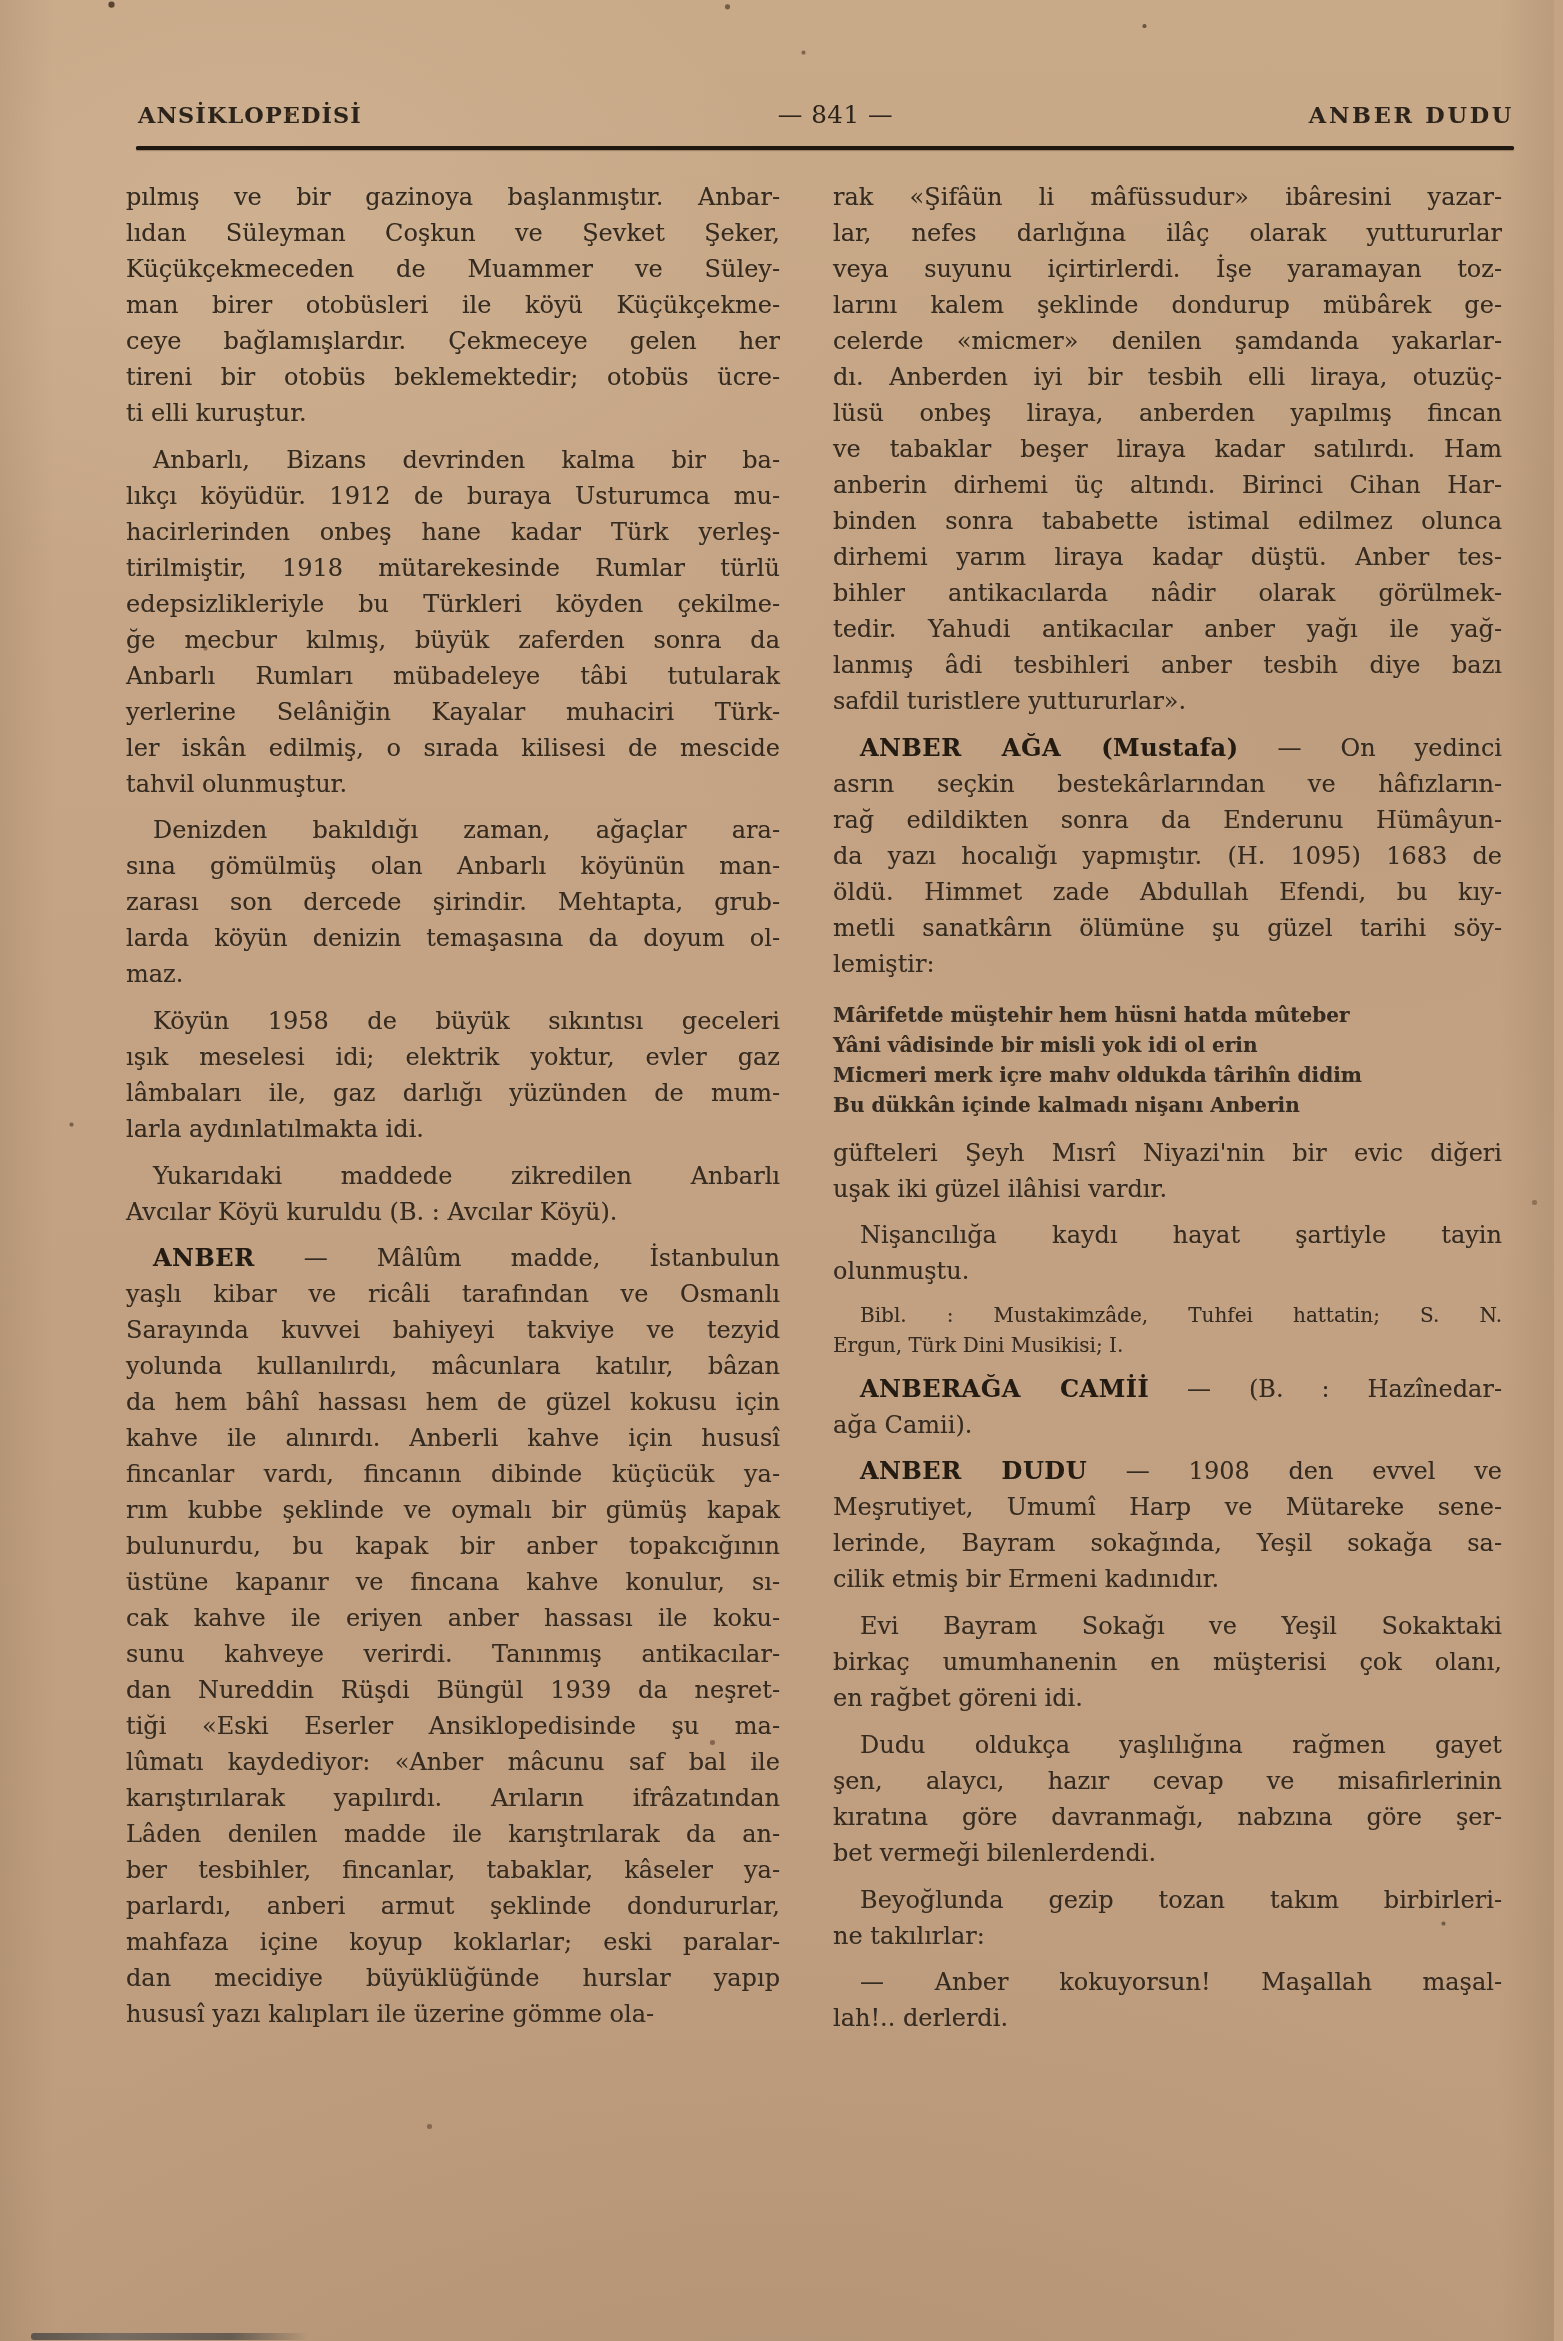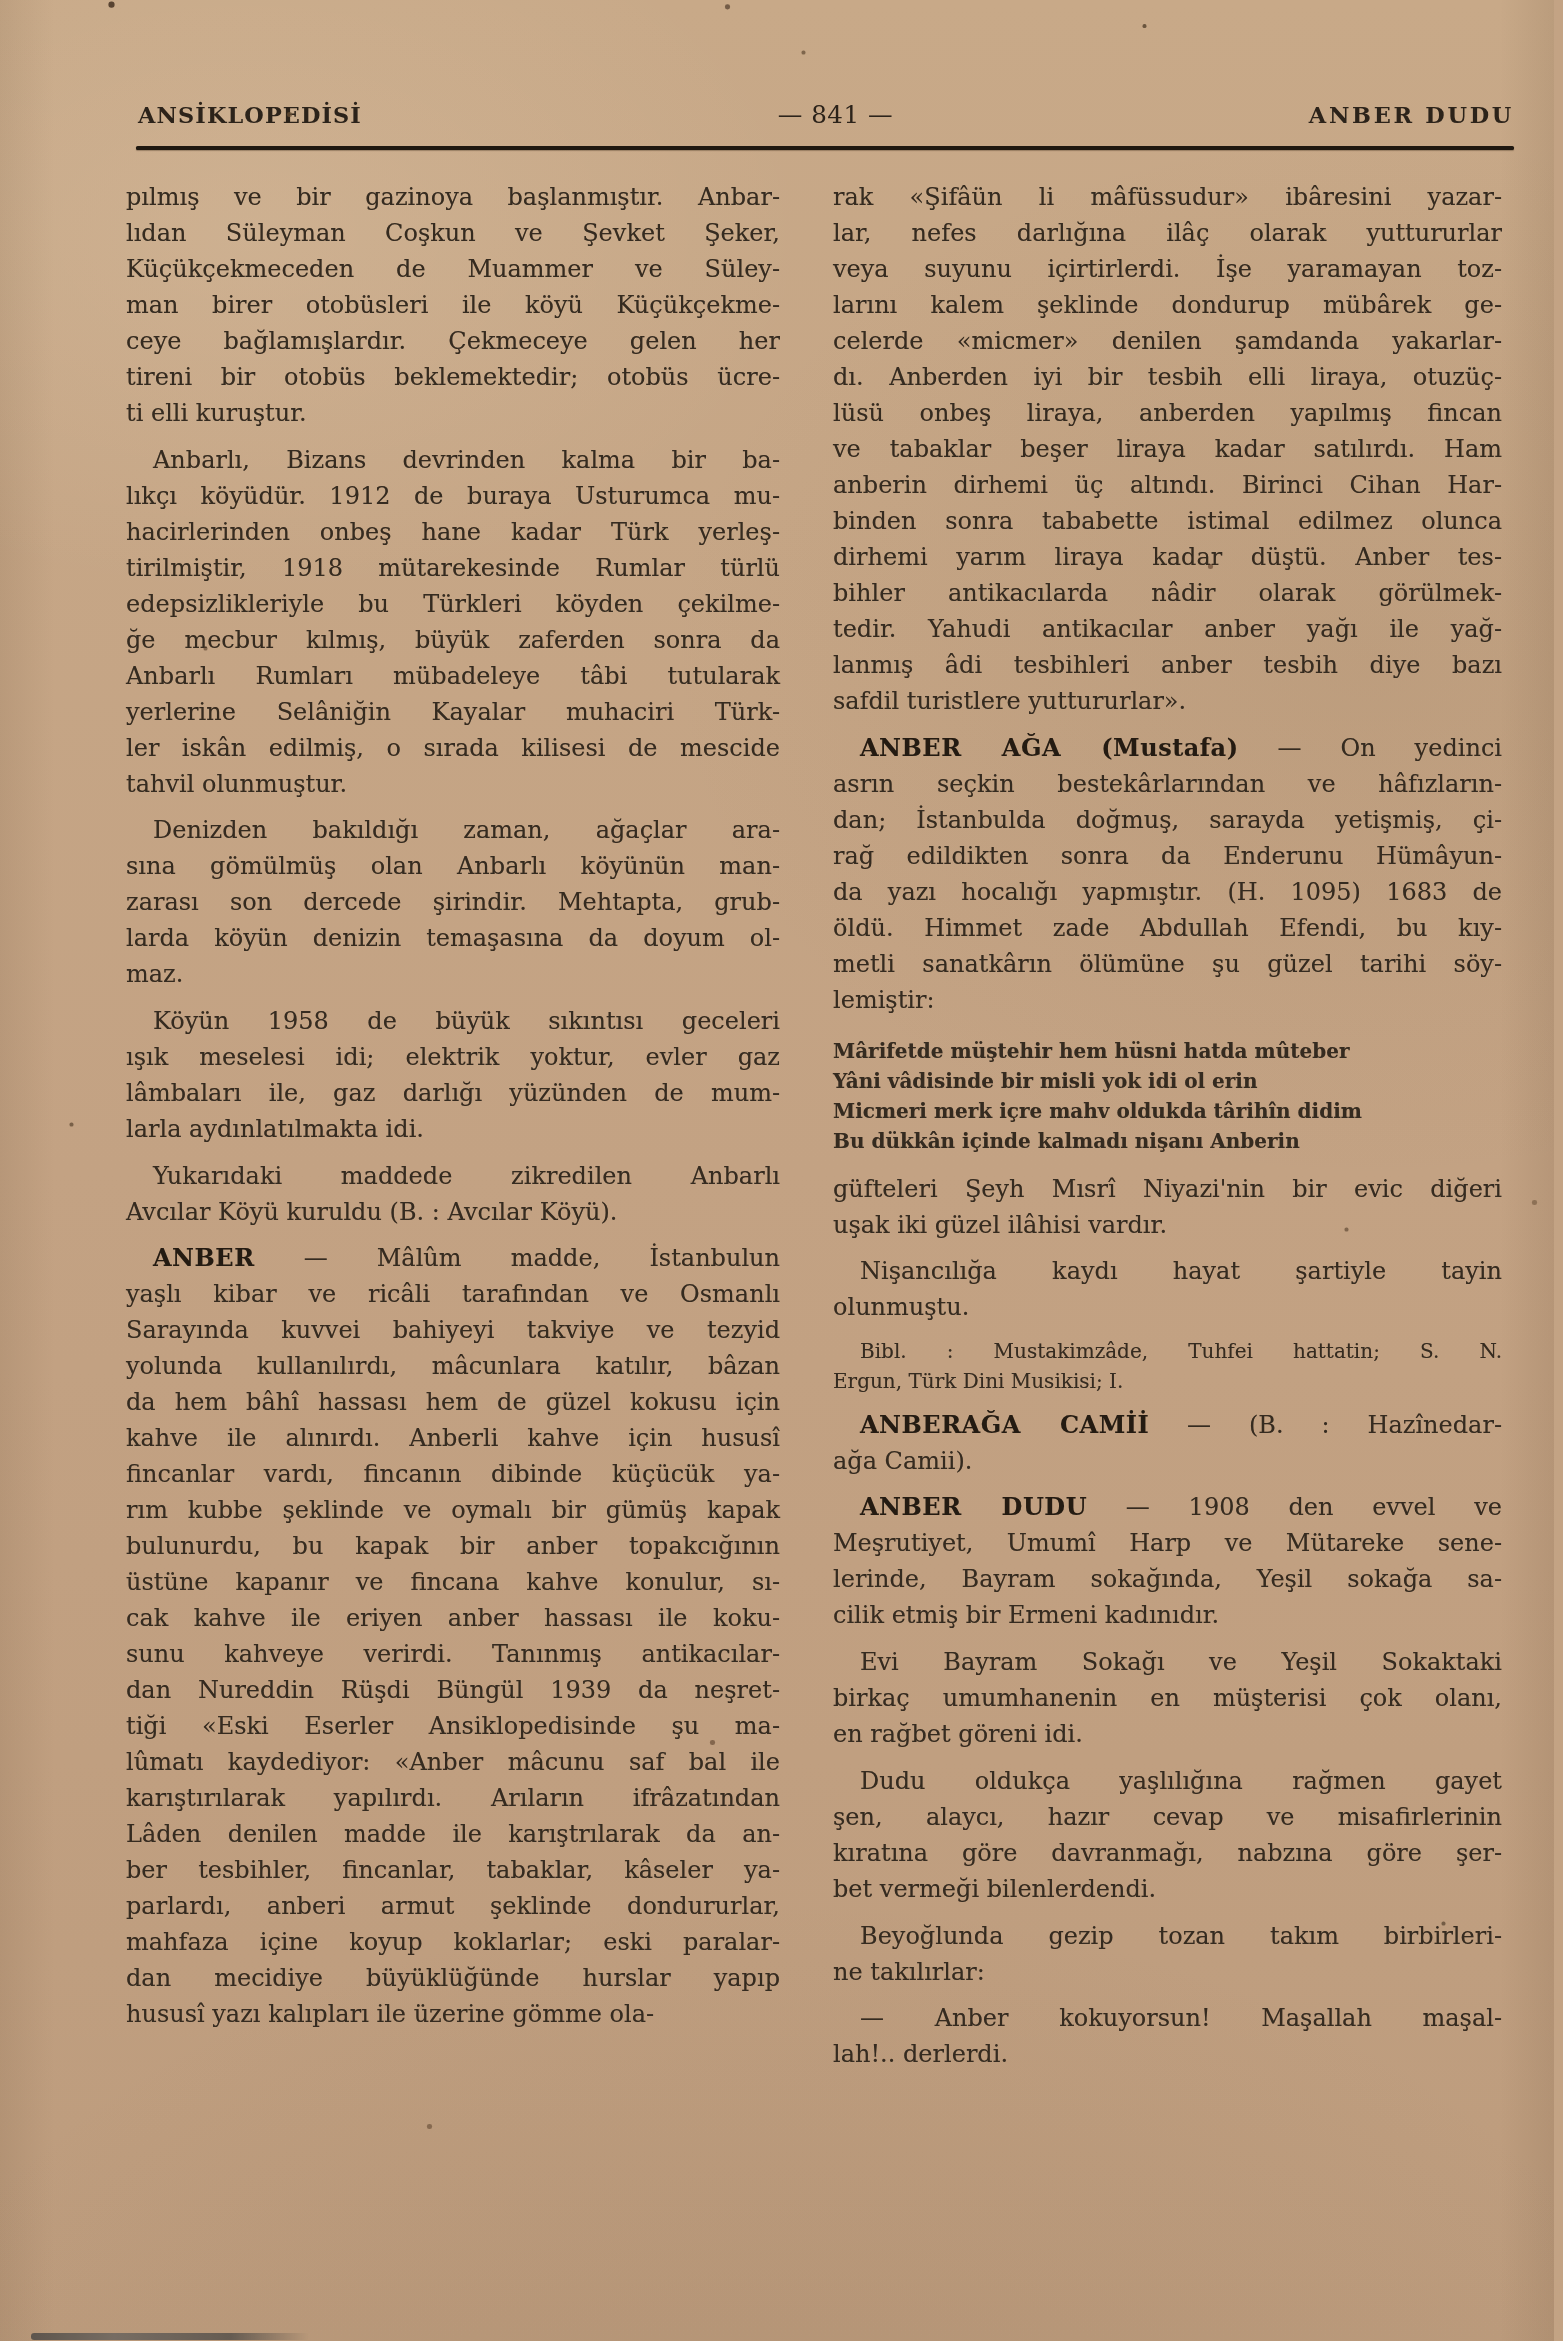--- a/index.html
+++ b/index.html
@@ -177,21 +177,20 @@
           <div class="tline">binden sonra tababette istimal edilmez olunca</div>
           <div class="tline">dirhemi yarım liraya kadar düştü. Anber tes-</div>
           <div class="tline">bihler antikacılarda nâdir olarak görülmek-</div>
           <div class="tline">tedir. Yahudi antikacılar anber yağı ile yağ-</div>
           <div class="tline">lanmış âdi tesbihleri anber tesbih diye bazı</div>
           <div class="tline last">safdil turistlere yuttururlar».</div>
         </div>
         <div class="para body indent">
           <div class="tline"><b class="lead">ANBER AĞA (Mustafa)</b> — On yedinci</div>
           <div class="tline">asrın seçkin bestekârlarından ve hâfızların-</div>
-          <div class="tline">dan; İstanbulda doğmuş, sarayda yetişmiş, çi-</div>
           <div class="tline">rağ edildikten sonra da Enderunu Hümâyun-</div>
           <div class="tline">da yazı hocalığı yapmıştır. (H. 1095) 1683 de</div>
           <div class="tline">öldü. Himmet zade Abdullah Efendi, bu kıy-</div>
           <div class="tline">metli sanatkârın ölümüne şu güzel tarihi söy-</div>
           <div class="tline last">lemiştir:</div>
         </div>
         <div class="para poem">
           <div class="tline">Mârifetde müştehir hem hüsni hatda mûteber</div>
           <div class="tline">Yâni vâdisinde bir misli yok idi ol erin</div>
           <div class="tline">Micmeri merk içre mahv oldukda târihîn didim</div>

